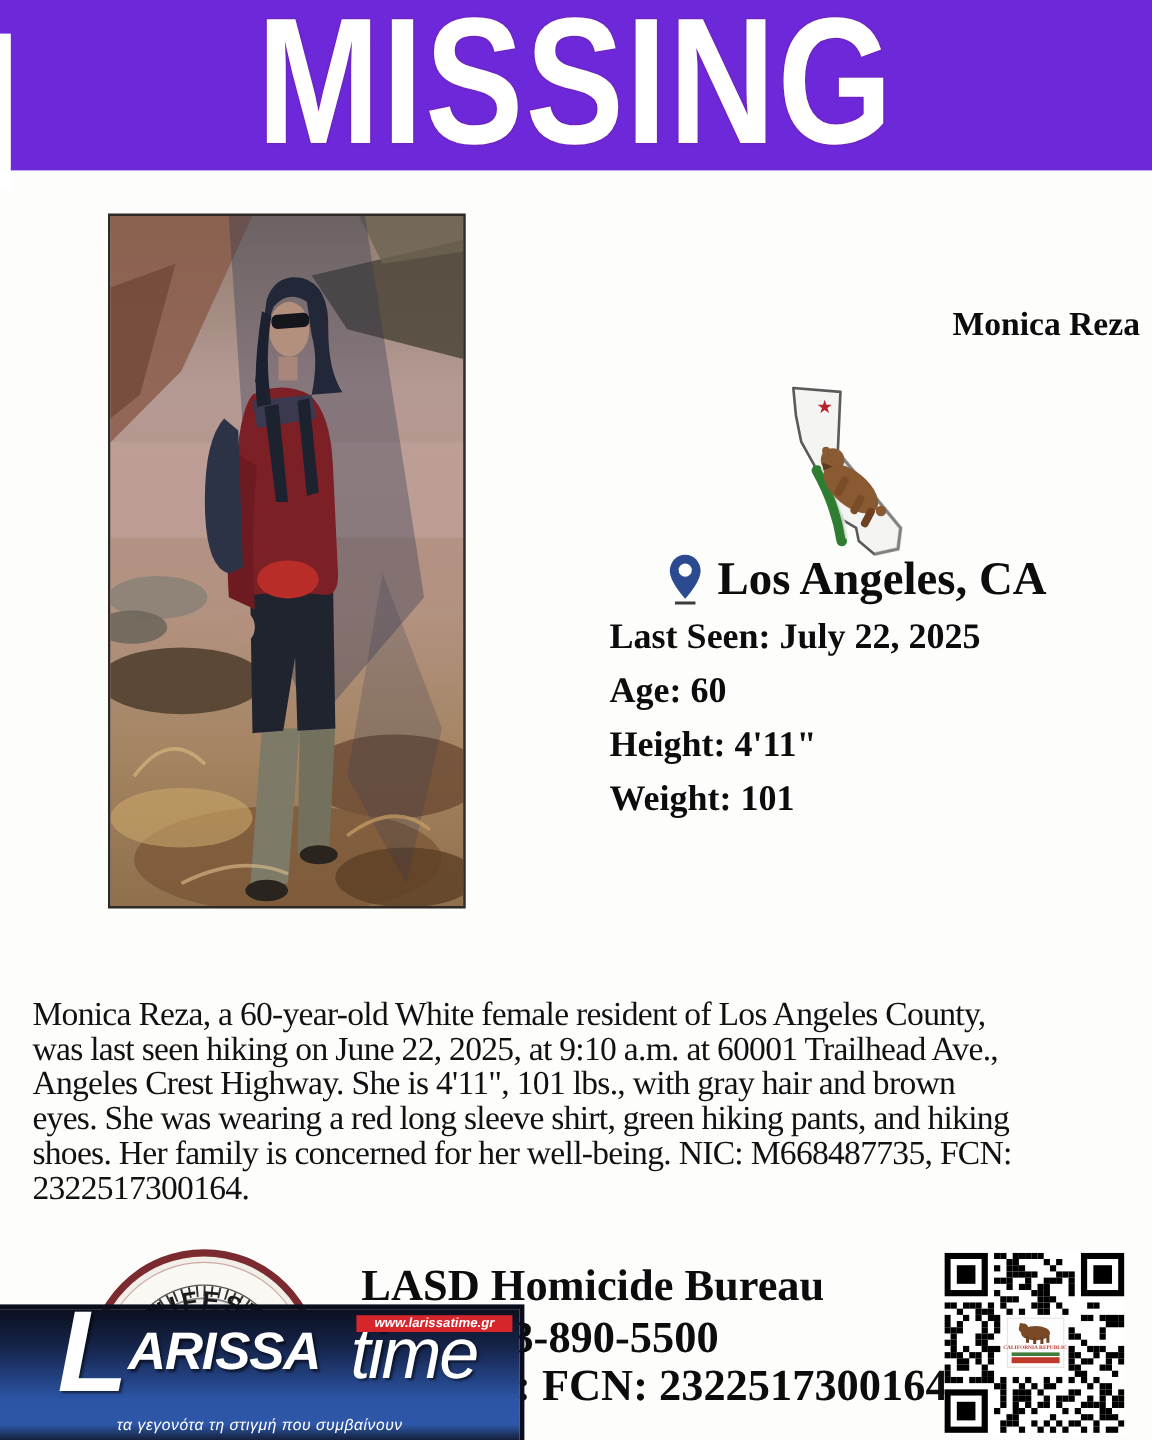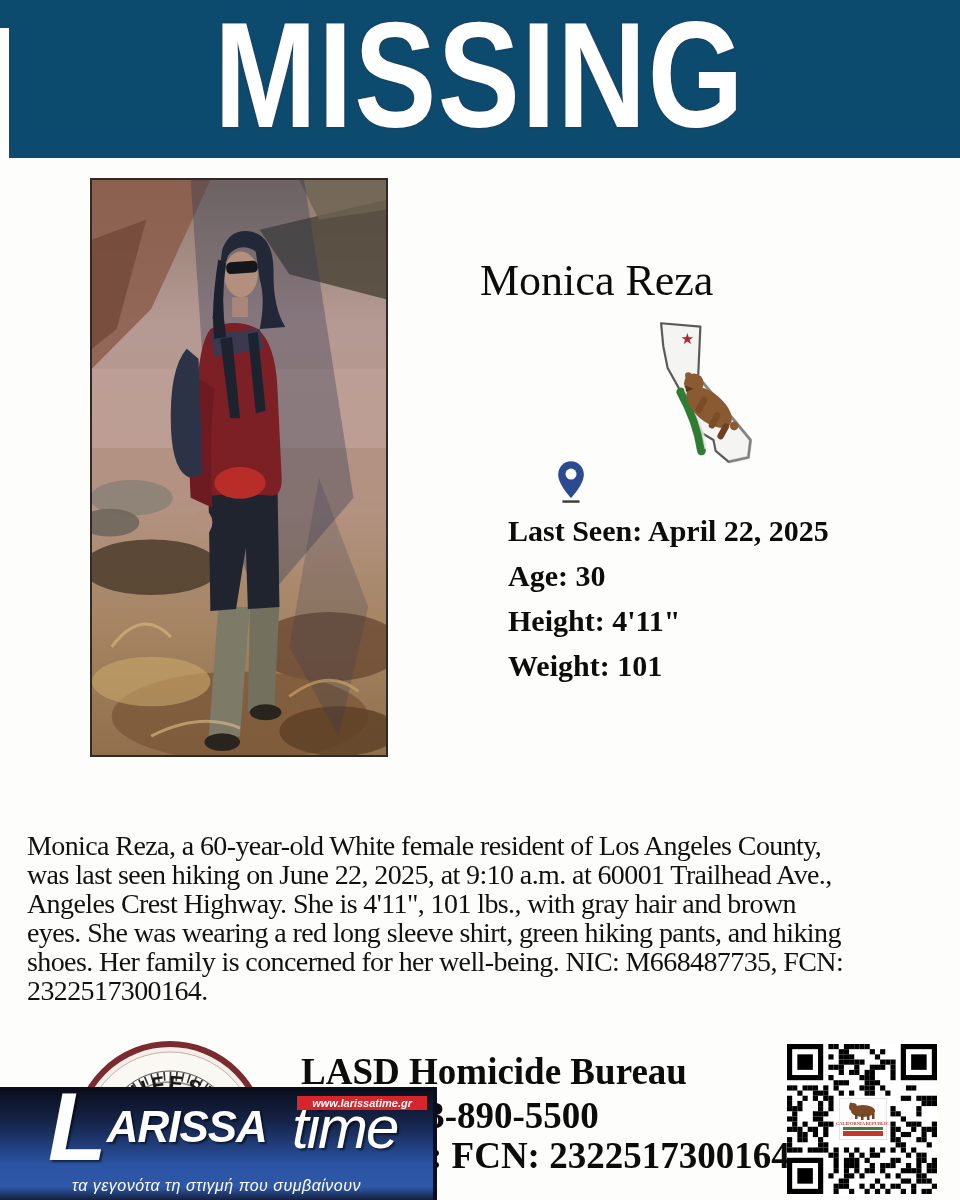--- a/index.html
+++ b/index.html
@@ -3,40 +3,40 @@
 <meta charset="utf-8">
 <style>
   html,body{margin:0;padding:0;}
   body{
     width:960px;height:1200px;position:relative;overflow:hidden;
     background:#fdfdfc;
     font-family:"Liberation Serif", serif;
   }
   
   .banner{
-    position:absolute;left:0;top:0;width:960px;height:158px;
-    background:#0c4a6e;display:flex;align-items:flex-start;justify-content:center;
+    position:absolute;left:0;top:0;width:960px;height:142px;
+    background:#6d28d9;display:flex;align-items:flex-end;justify-content:center;
   }
   .banner-title{
     color:#fff;font-family:"Liberation Sans", sans-serif;font-weight:bold;
     font-size:150px;line-height:1;letter-spacing:2px;
     transform:scale(0.82,1.0);transform-origin:center;
     text-shadow:0 0 2px rgba(120,0,0,.4);
   }
   .banner-notch{position:absolute;left:0;top:28px;width:9px;height:130px;background:#fff;}
   
   .photo{
     position:absolute;left:90px;top:178px;width:298px;height:579px;
     border:2px solid #2f2a26;box-sizing:border-box;background:#b29689;
   }
   .photo svg{display:block;width:100%;height:100%;}
   
   .person-name{
-    position:absolute;left:480px;top:255px;width:470px;text-align:left;
-    font-weight:normal;font-size:44px;color:#0c0c0c;
+    position:absolute;left:480px;top:255px;width:470px;text-align:right;
+    font-weight:bold;font-size:28px;color:#0c0c0c;
   }
   .ca-map{position:absolute;left:648px;top:320px;width:120px;height:145px;}
   .loc-row{
     position:absolute;left:556px;top:460px;display:flex;align-items:center;gap:12px;
   }
   .loc-pin{width:30px;height:44px;}
   .loc-text{font-weight:bold;font-size:39px;color:#0c0c0c;}
   .details{position:absolute;left:508px;top:508px;}
   .detail-row{font-weight:bold;font-size:30px;color:#0c0c0c;height:45px;line-height:45px;}
   
@@ -90,21 +90,21 @@
     position:absolute;right:6px;top:5px;background:#d6252b;color:#fff;
     font-size:11px;font-style:italic;font-weight:bold;padding:1px 15px;white-space:nowrap;
   }
   .wm-redstrip{
     position:absolute;left:86px;top:58px;background:#d6252b;color:#fff;
     font-size:13px;font-style:italic;font-weight:bold;padding:2px 8px;white-space:nowrap;
     letter-spacing:.5px;
   }
   .wm-tagline{
     position:absolute;left:0;bottom:5px;width:100%;text-align:center;color:#fff;
-    font-size:16px;font-style:italic;letter-spacing:.5px;white-space:nowrap;
+    font-size:13px;font-style:italic;letter-spacing:.5px;white-space:nowrap;
   }
 </style>
 </head>
 <body>
 
 <div class="banner">
   <div class="banner-title">MISSING</div>
   <div class="banner-notch"></div>
 </div>
 
@@ -200,25 +200,26 @@
     <circle cx="79" cy="97" r="4" fill="#8a5a33"></circle>
   </svg>
 </div>
 
 <div class="loc-row">
   <svg class="loc-pin" viewBox="0 0 24 36">
     <path d="M12,1 C6,1 1.5,6 1.5,12 C1.5,20 12,31 12,31 C12,31 22.5,20 22.5,12 C22.5,6 18,1 12,1 Z" fill="#2b4a8f"></path>
     <circle cx="12" cy="11.5" r="4.5" fill="#ffffff"></circle>
     <path d="M5,34 L19,34" stroke="#3c3c3c" stroke-width="2"></path>
   </svg>
+  <span class="loc-text">Los Angeles, CA</span>
 </div>
 
 <div class="details">
-  <div class="detail-row">Last Seen: April 22, 2025</div>
-  <div class="detail-row">Age: 30</div>
+  <div class="detail-row">Last Seen: July 22, 2025</div>
+  <div class="detail-row">Age: 60</div>
   <div class="detail-row">Height: 4'11"</div>
   <div class="detail-row">Weight: 101</div>
 </div>
 
 <div class="description">Monica Reza, a 60-year-old White female resident of Los Angeles County,
 was last seen hiking on June 22, 2025, at 9:10 a.m. at 60001 Trailhead Ave.,
 Angeles Crest Highway. She is 4'11", 101 lbs., with gray hair and brown
 eyes. She was wearing a red long sleeve shirt, green hiking pants, and hiking
 shoes. Her family is concerned for her well-being. NIC: M668487735, FCN:
 2322517300164.</div>

